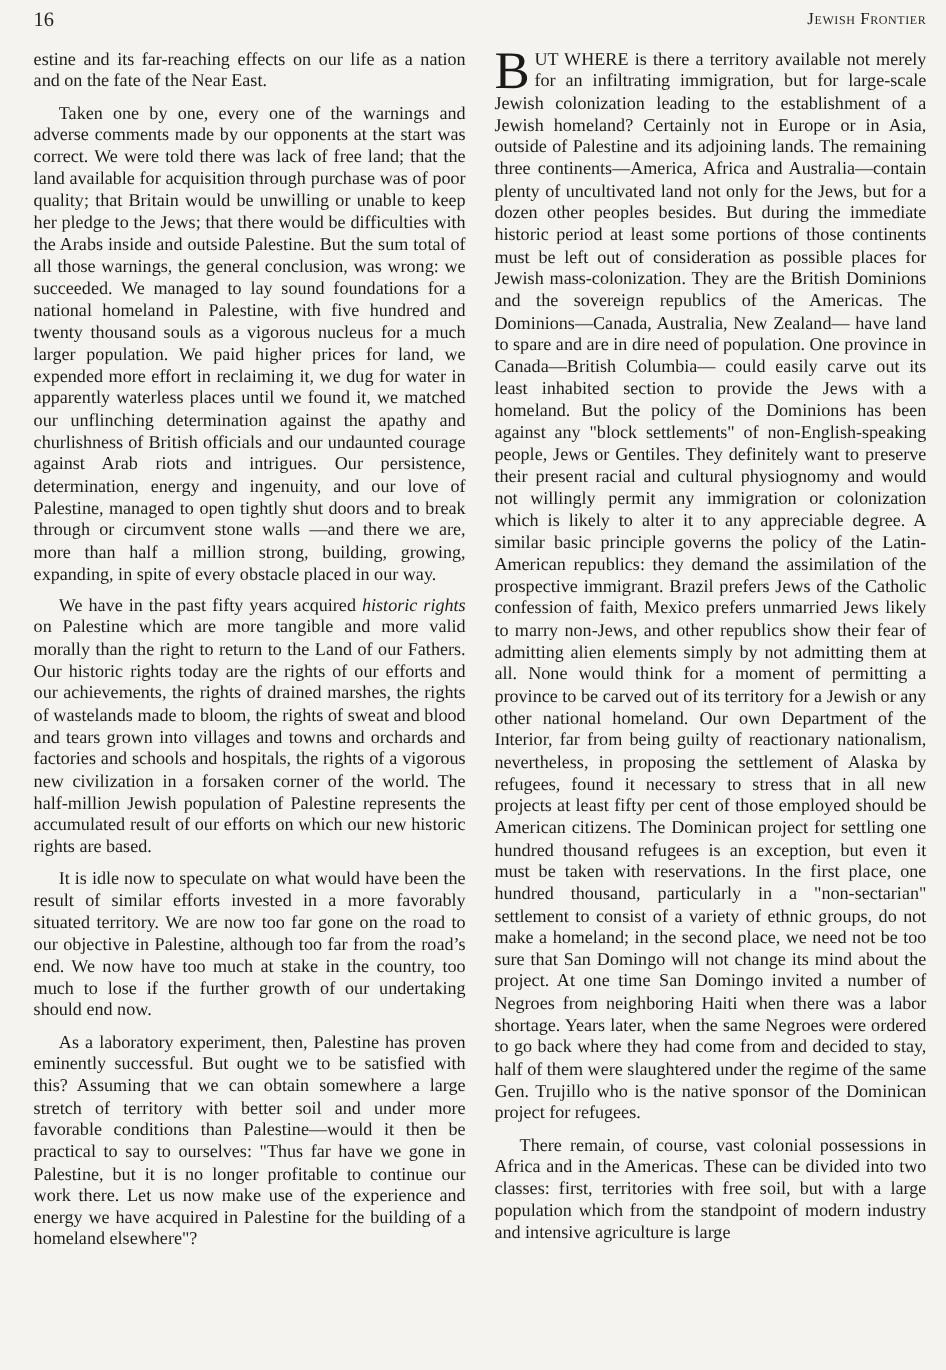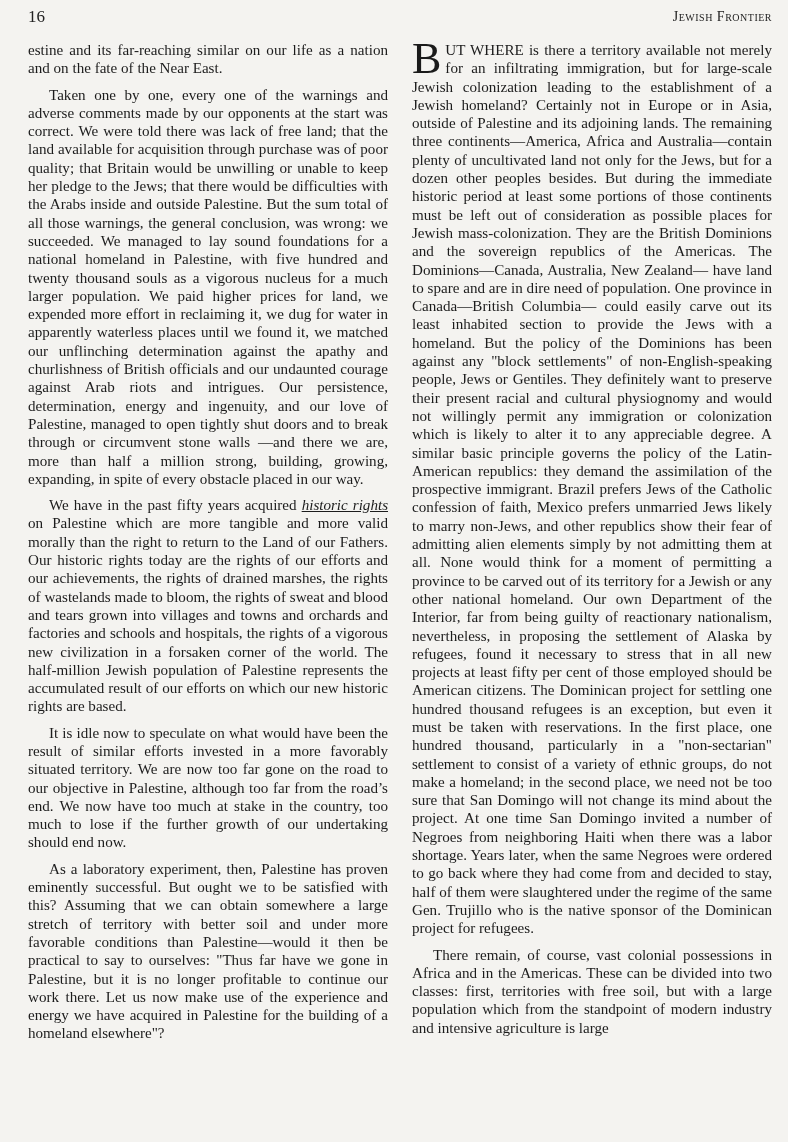--- a/index.html
+++ b/index.html
@@ -24,33 +24,33 @@
     .col.left { left: 28px; }
     .col.right { left: 412px; }
     .col p { margin: 0; text-indent: 21px; }
     .col p.noindent { text-indent: 0; }
     .col p + p { margin-top: 8px; }
     .dropcap {
       float: left; font-size: 44px; line-height: 34px;
       margin: 1px 4px 0 0; padding: 0; color: #1a1a1a;
     }
     .col p.lead { text-indent: 0; }
-    em { font-style: italic; text-decoration: underline; }
+    em { font-style: italic; }
   </style>
 </head>
 <body>
 
 <div class="page">
   <div class="header">
     <span>16</span>
     <span class="title">Jewish Frontier</span>
   </div>
 
   <div class="col left">
-    <p class="noindent">estine and its far-reaching similar on our life as a nation and on the fate of the Near East.</p>
+    <p class="noindent">estine and its far-reaching effects on our life as a nation and on the fate of the Near East.</p>
     <p>Taken one by one, every one of the warnings and adverse comments made by our opponents at the start was correct. We were told there was lack of free land; that the land available for acquisition through purchase was of poor quality; that Britain would be unwilling or unable to keep her pledge to the Jews; that there would be difficulties with the Arabs inside and outside Palestine. But the sum total of all those warnings, the general conclusion, was wrong: we succeeded. We managed to lay sound foundations for a national homeland in Palestine, with five hundred and twenty thousand souls as a vigorous nucleus for a much larger population. We paid higher prices for land, we expended more effort in reclaiming it, we dug for water in apparently waterless places until we found it, we matched our unflinching determination against the apathy and churlishness of British officials and our undaunted courage against Arab riots and intrigues. Our per­sistence, determination, energy and ingenuity, and our love of Palestine, managed to open tightly shut doors and to break through or circumvent stone walls —and there we are, more than half a million strong, building, growing, expanding, in spite of every ob­stacle placed in our way.</p>
     <p><span>We have in the past fifty years acquired </span><em>historic rights</em><span> on Palestine which are more tangible and more valid morally than the right to return to the Land of our Fathers. Our historic rights today are the rights of our efforts and our achievements, the rights of drained marshes, the rights of wastelands made to bloom, the rights of sweat and blood and tears grown into villages and towns and orchards and factories and schools and hospitals, the rights of a vigorous new civilization in a forsaken corner of the world. The half-million Jewish population of Pales­tine represents the accumulated result of our efforts on which our new historic rights are based.</span></p>
     <p>It is idle now to speculate on what would have been the result of similar efforts invested in a more favorably situated territory. We are now too far gone on the road to our objective in Palestine, although too far from the road’s end. We now have too much at stake in the country, too much to lose if the fur­ther growth of our undertaking should end now.</p>
     <p>As a laboratory experiment, then, Palestine has proven eminently successful. But ought we to be satisfied with this? Assuming that we can obtain somewhere a large stretch of territory with better soil and under more favorable conditions than Pales­tine—would it then be practical to say to ourselves: "Thus far have we gone in Palestine, but it is no longer profitable to continue our work there. Let us now make use of the experience and energy we have acquired in Palestine for the building of a home­land elsewhere"?</p>
   </div>
 
   <div class="col right">
     <p class="lead"><span class="dropcap">B</span><span>UT WHERE is there a territory available not merely for an infiltrating immigration, but for large-scale Jewish colonization leading to the estab­lishment of a Jewish homeland? Certainly not in Europe or in Asia, outside of Palestine and its adjoin­ing lands. The remaining three continents—America, Africa and Australia—contain plenty of uncultivated land not only for the Jews, but for a dozen other peoples besides. But during the immediate historic period at least some portions of those continents must be left out of consideration as possible places for Jewish mass-colonization. They are the British Do­minions and the sovereign republics of the Americas. The Dominions—Canada, Australia, New Zealand— have land to spare and are in dire need of popula­tion. One province in Canada—British Columbia— could easily carve out its least inhabited section to provide the Jews with a homeland. But the policy of the Dominions has been against any "block set­tlements" of non-English-speaking people, Jews or Gentiles. They definitely want to preserve their pres­ent racial and cultural physiognomy and would not willingly permit any immigration or colonization which is likely to alter it to any appreciable degree. A similar basic principle governs the policy of the Latin-American republics: they demand the assimila­tion of the prospective immigrant. Brazil prefers Jews of the Catholic confession of faith, Mexico pre­fers unmarried Jews likely to marry non-Jews, and other republics show their fear of admitting alien elements simply by not admitting them at all. None would think for a moment of permitting a province to be carved out of its territory for a Jewish or any other national homeland. Our own Department of the Interior, far from being guilty of reactionary national­ism, nevertheless, in proposing the settlement of Alaska by refugees, found it necessary to stress that in all new projects at least fifty per cent of those employed should be American citizens. The Do­minican project for settling one hundred thousand refugees is an exception, but even it must be taken with reservations. In the first place, one hundred thousand, particularly in a "non-sectarian" settlement to consist of a variety of ethnic groups, do not make a homeland; in the second place, we need not be too sure that San Domingo will not change its mind about the project. At one time San Domingo invited a number of Negroes from neighboring Haiti when there was a labor shortage. Years later, when the same Negroes were ordered to go back where they had come from and decided to stay, half of them were slaughtered under the regime of the same Gen. Tru­jillo who is the native sponsor of the Dominican pro­ject for refugees.</span></p>
     <p>There remain, of course, vast colonial possessions in Africa and in the Americas. These can be divided into two classes: first, territories with free soil, but with a large population which from the standpoint of modern industry and intensive agriculture is large</p>
   </div>

